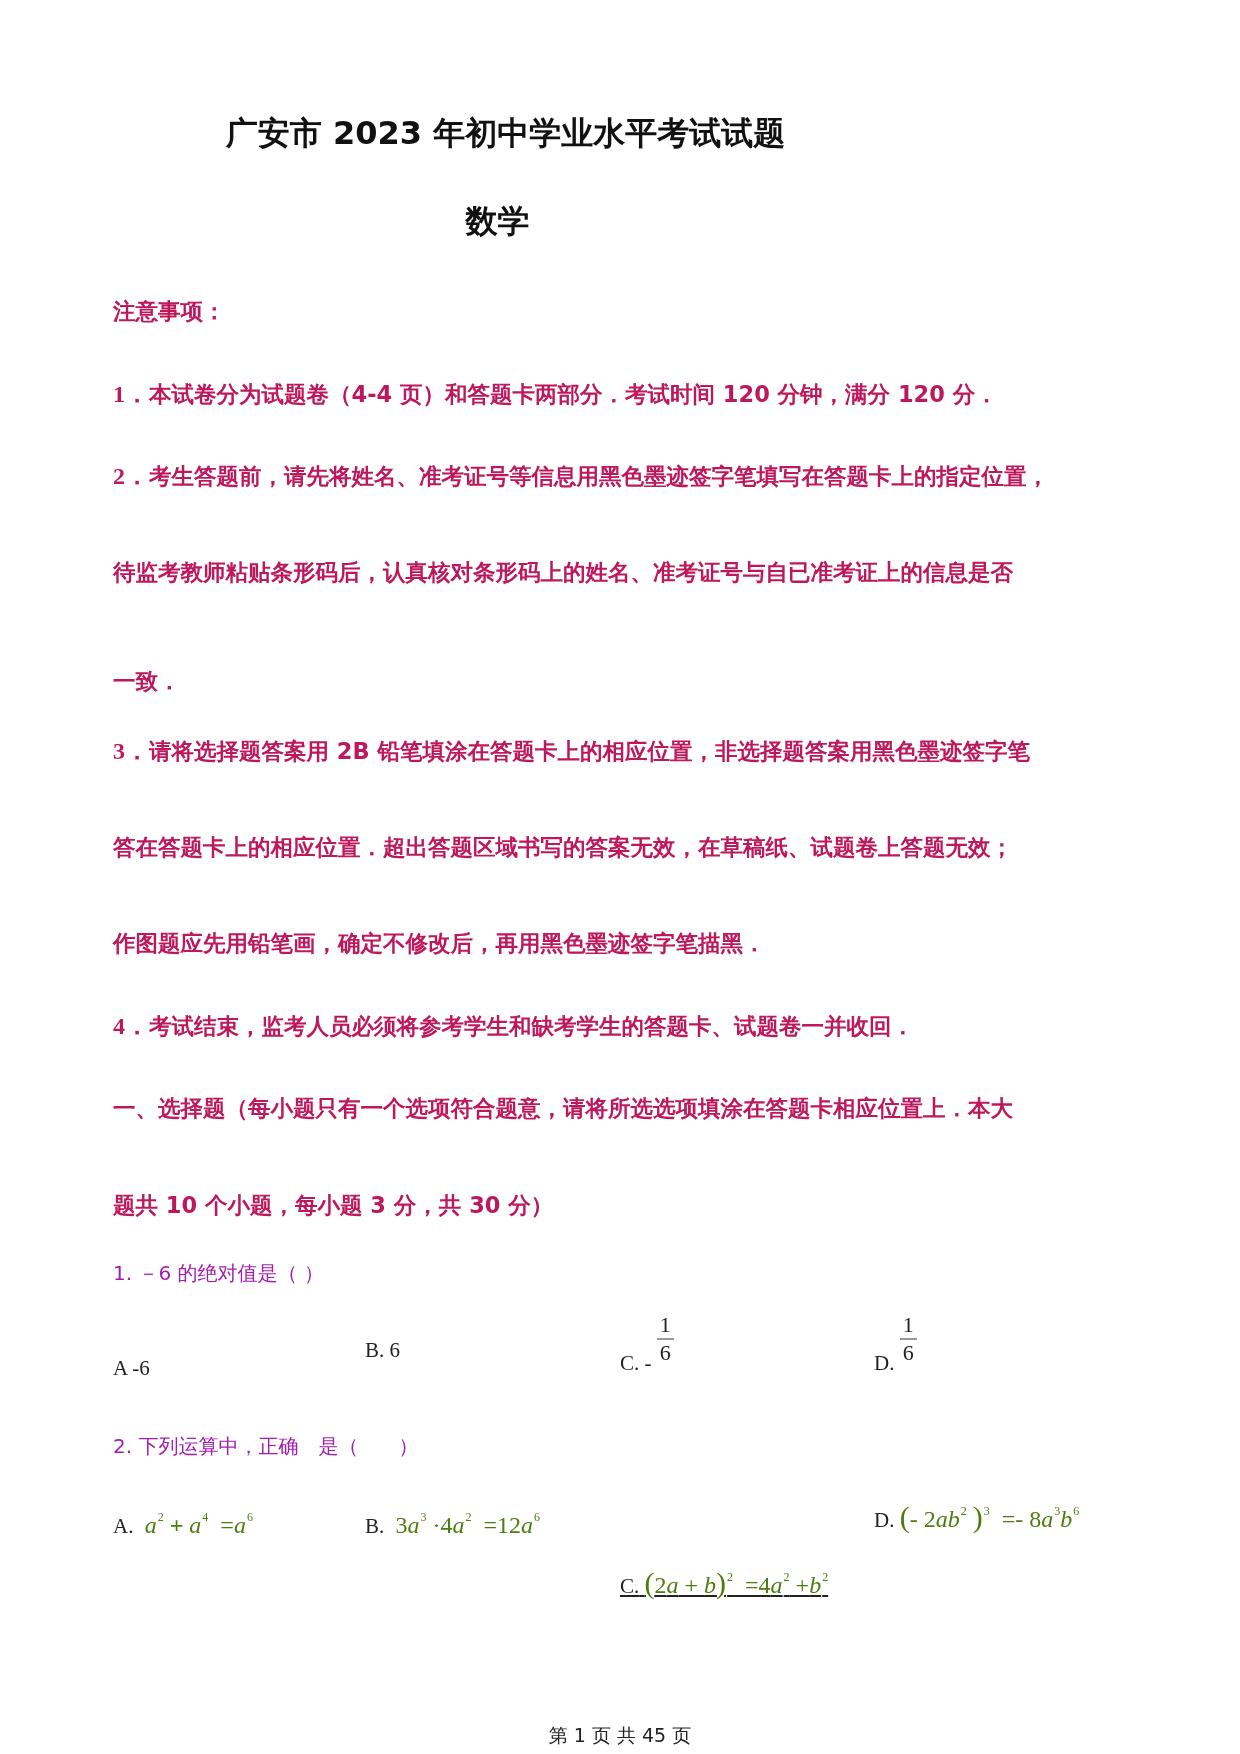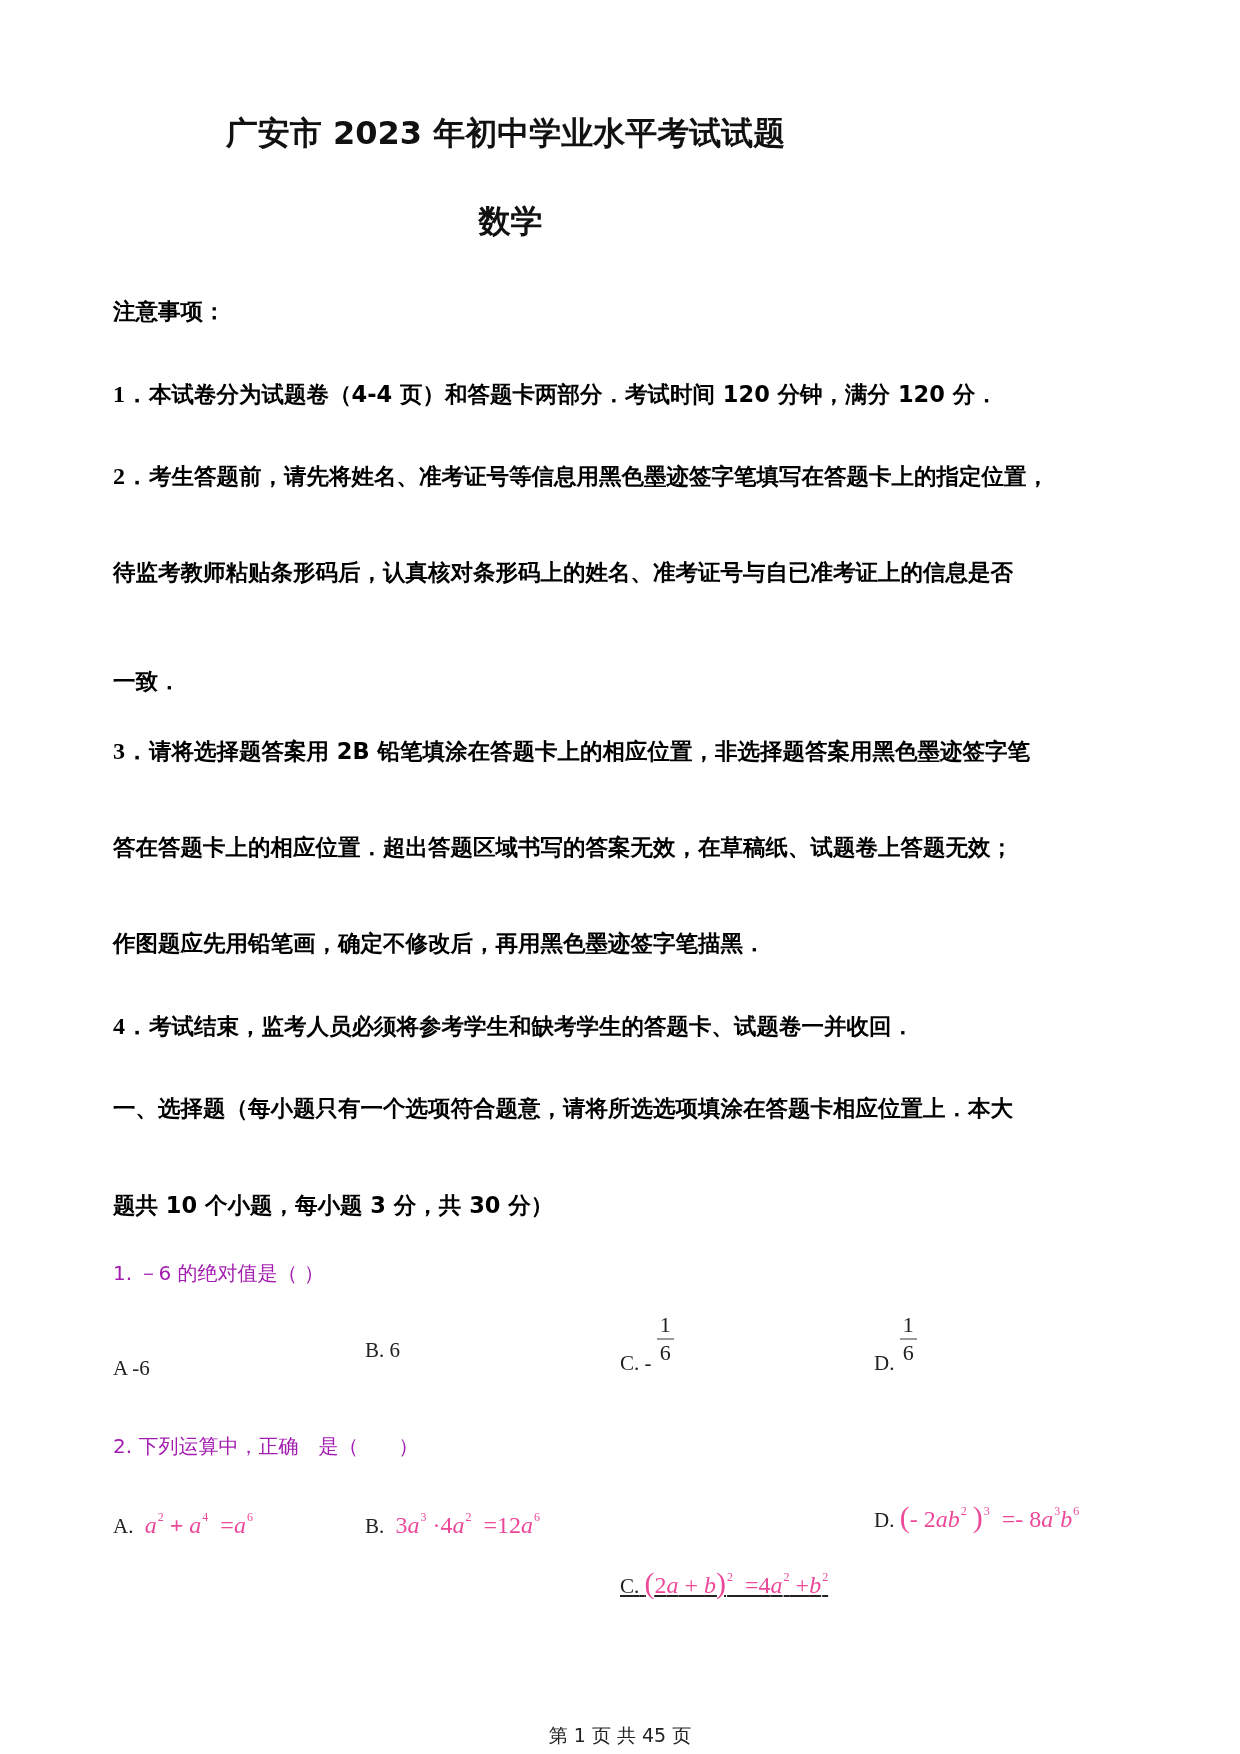--- a/index.html
+++ b/index.html
@@ -7,29 +7,29 @@
       width: 1240px; height: 1754px; position: relative; overflow: hidden;
       font-family: "DejaVu Sans", "Liberation Sans", sans-serif; color: #111;
     }
     .abs { position: absolute; white-space: nowrap; }
     .title {
       left: 0; width: 1011px; text-align: center; top: 112px;
       font-size: 32px; font-weight: bold; letter-spacing: 0px;
     }
     .subtitle {
       left: 0; width: 995px; text-align: center; top: 200px;
-      font-size: 32px; font-weight: bold; padding-left: 13px;
+      font-size: 32px; font-weight: bold;
     }
     .notice {
-      left: 113px; font-size: 22.5px; font-weight: bold; color: #000000;
+      left: 113px; font-size: 22.5px; font-weight: bold; color: #be185d;
     }
     .num { font-family: "Liberation Serif", "DejaVu Serif", serif; font-weight: bold; font-size: 24px; }
     .q { left: 113px; font-size: 20px; color: #a21caf; }
     .opt { font-family: "Liberation Serif", "DejaVu Serif", serif; font-size: 21px; color: #222; }
-    .math { font-family: "Liberation Serif", "DejaVu Serif", serif; font-size: 24px; color: #ec4899; }
+    .math { font-family: "Liberation Serif", "DejaVu Serif", serif; font-size: 24px; color: #4d7c0f; }
     .math i { font-style: italic; }
     .math sup { font-size: 12px; vertical-align: 12px; margin-left: 1px; }
     .paren { font-size: 30px; }
     .frac {
       display: inline-block; text-align: center; vertical-align: middle;
       font-family: "Liberation Serif", "DejaVu Serif", serif; font-size: 22px; line-height: 26px;
       position: relative; top: -12px;
     }
     .frac .n { display: block; border-bottom: 2px solid #999; padding: 0 3px; }
     .frac .d { display: block; padding: 0 3px; }

